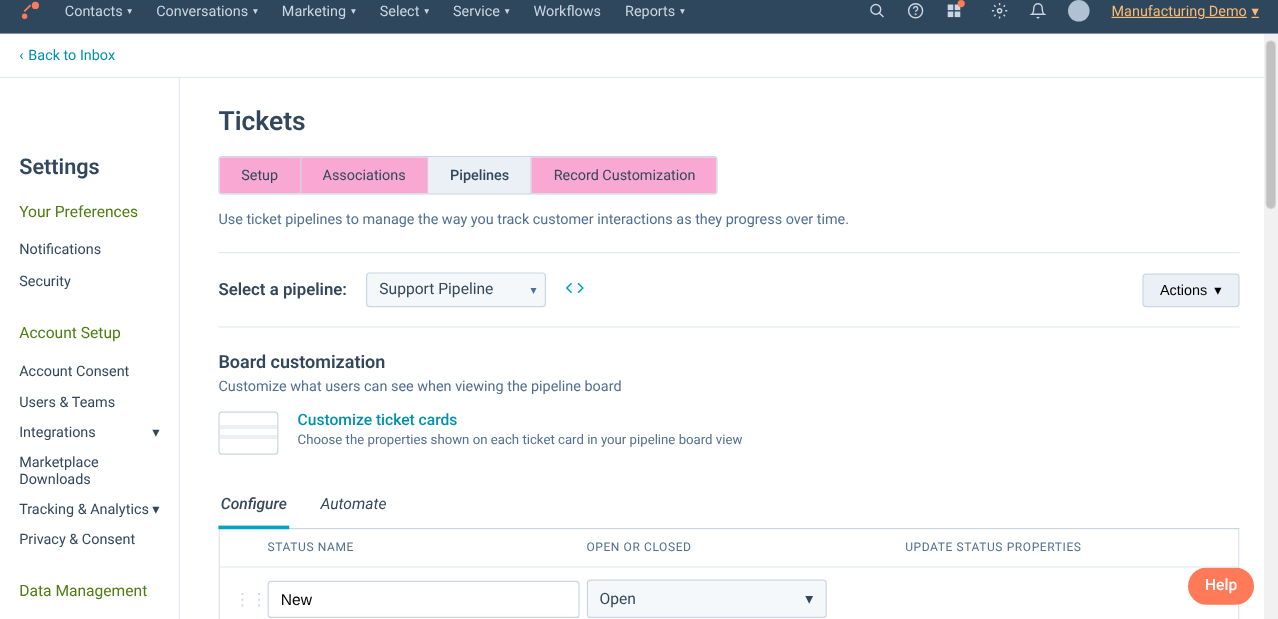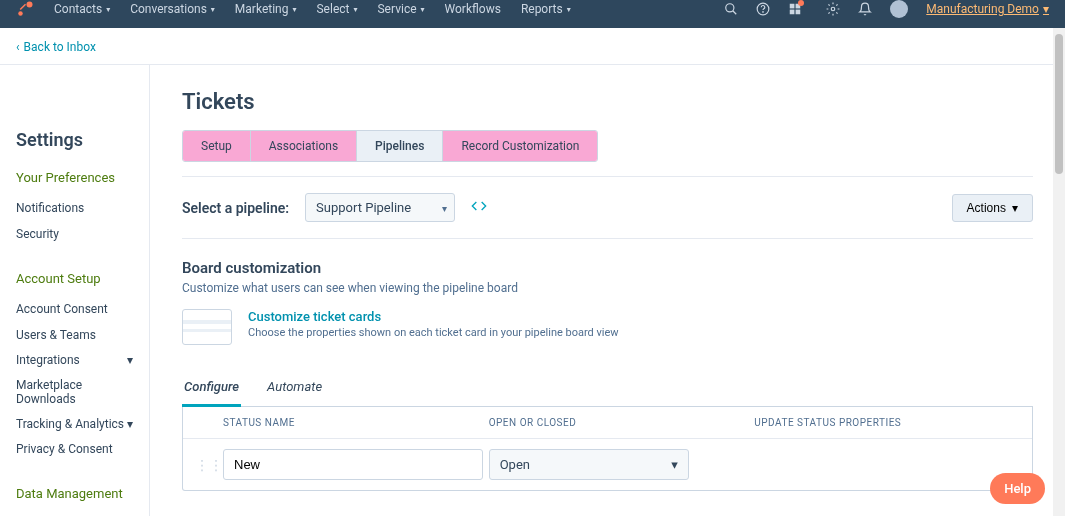--- a/index.html
+++ b/index.html
@@ -199,20 +199,21 @@
   <main class="main">
     <h1 class="page-title">Tickets</h1>
 
     <div class="tabs">
       <div class="tab">Setup</div>
       <div class="tab">Associations</div>
       <div class="tab active">Pipelines</div>
       <div class="tab">Record Customization</div>
     </div>
 
+    <p class="desc">Use ticket pipelines to manage the way you track customer interactions as they progress over time.</p>
 
     <div class="pipeline-row">
       <span class="pipeline-label">Select a pipeline:</span>
       <span class="select-box">
         <span class="select-display">Support Pipeline</span>
         <span class="select-chev">▾</span>
       </span>
       <span class="code-icon">
         <svg width="16" height="16" viewBox="0 0 24 24" fill="none" stroke="currentColor" stroke-width="2">
             <polyline points="16 18 22 12 16 6"></polyline>

